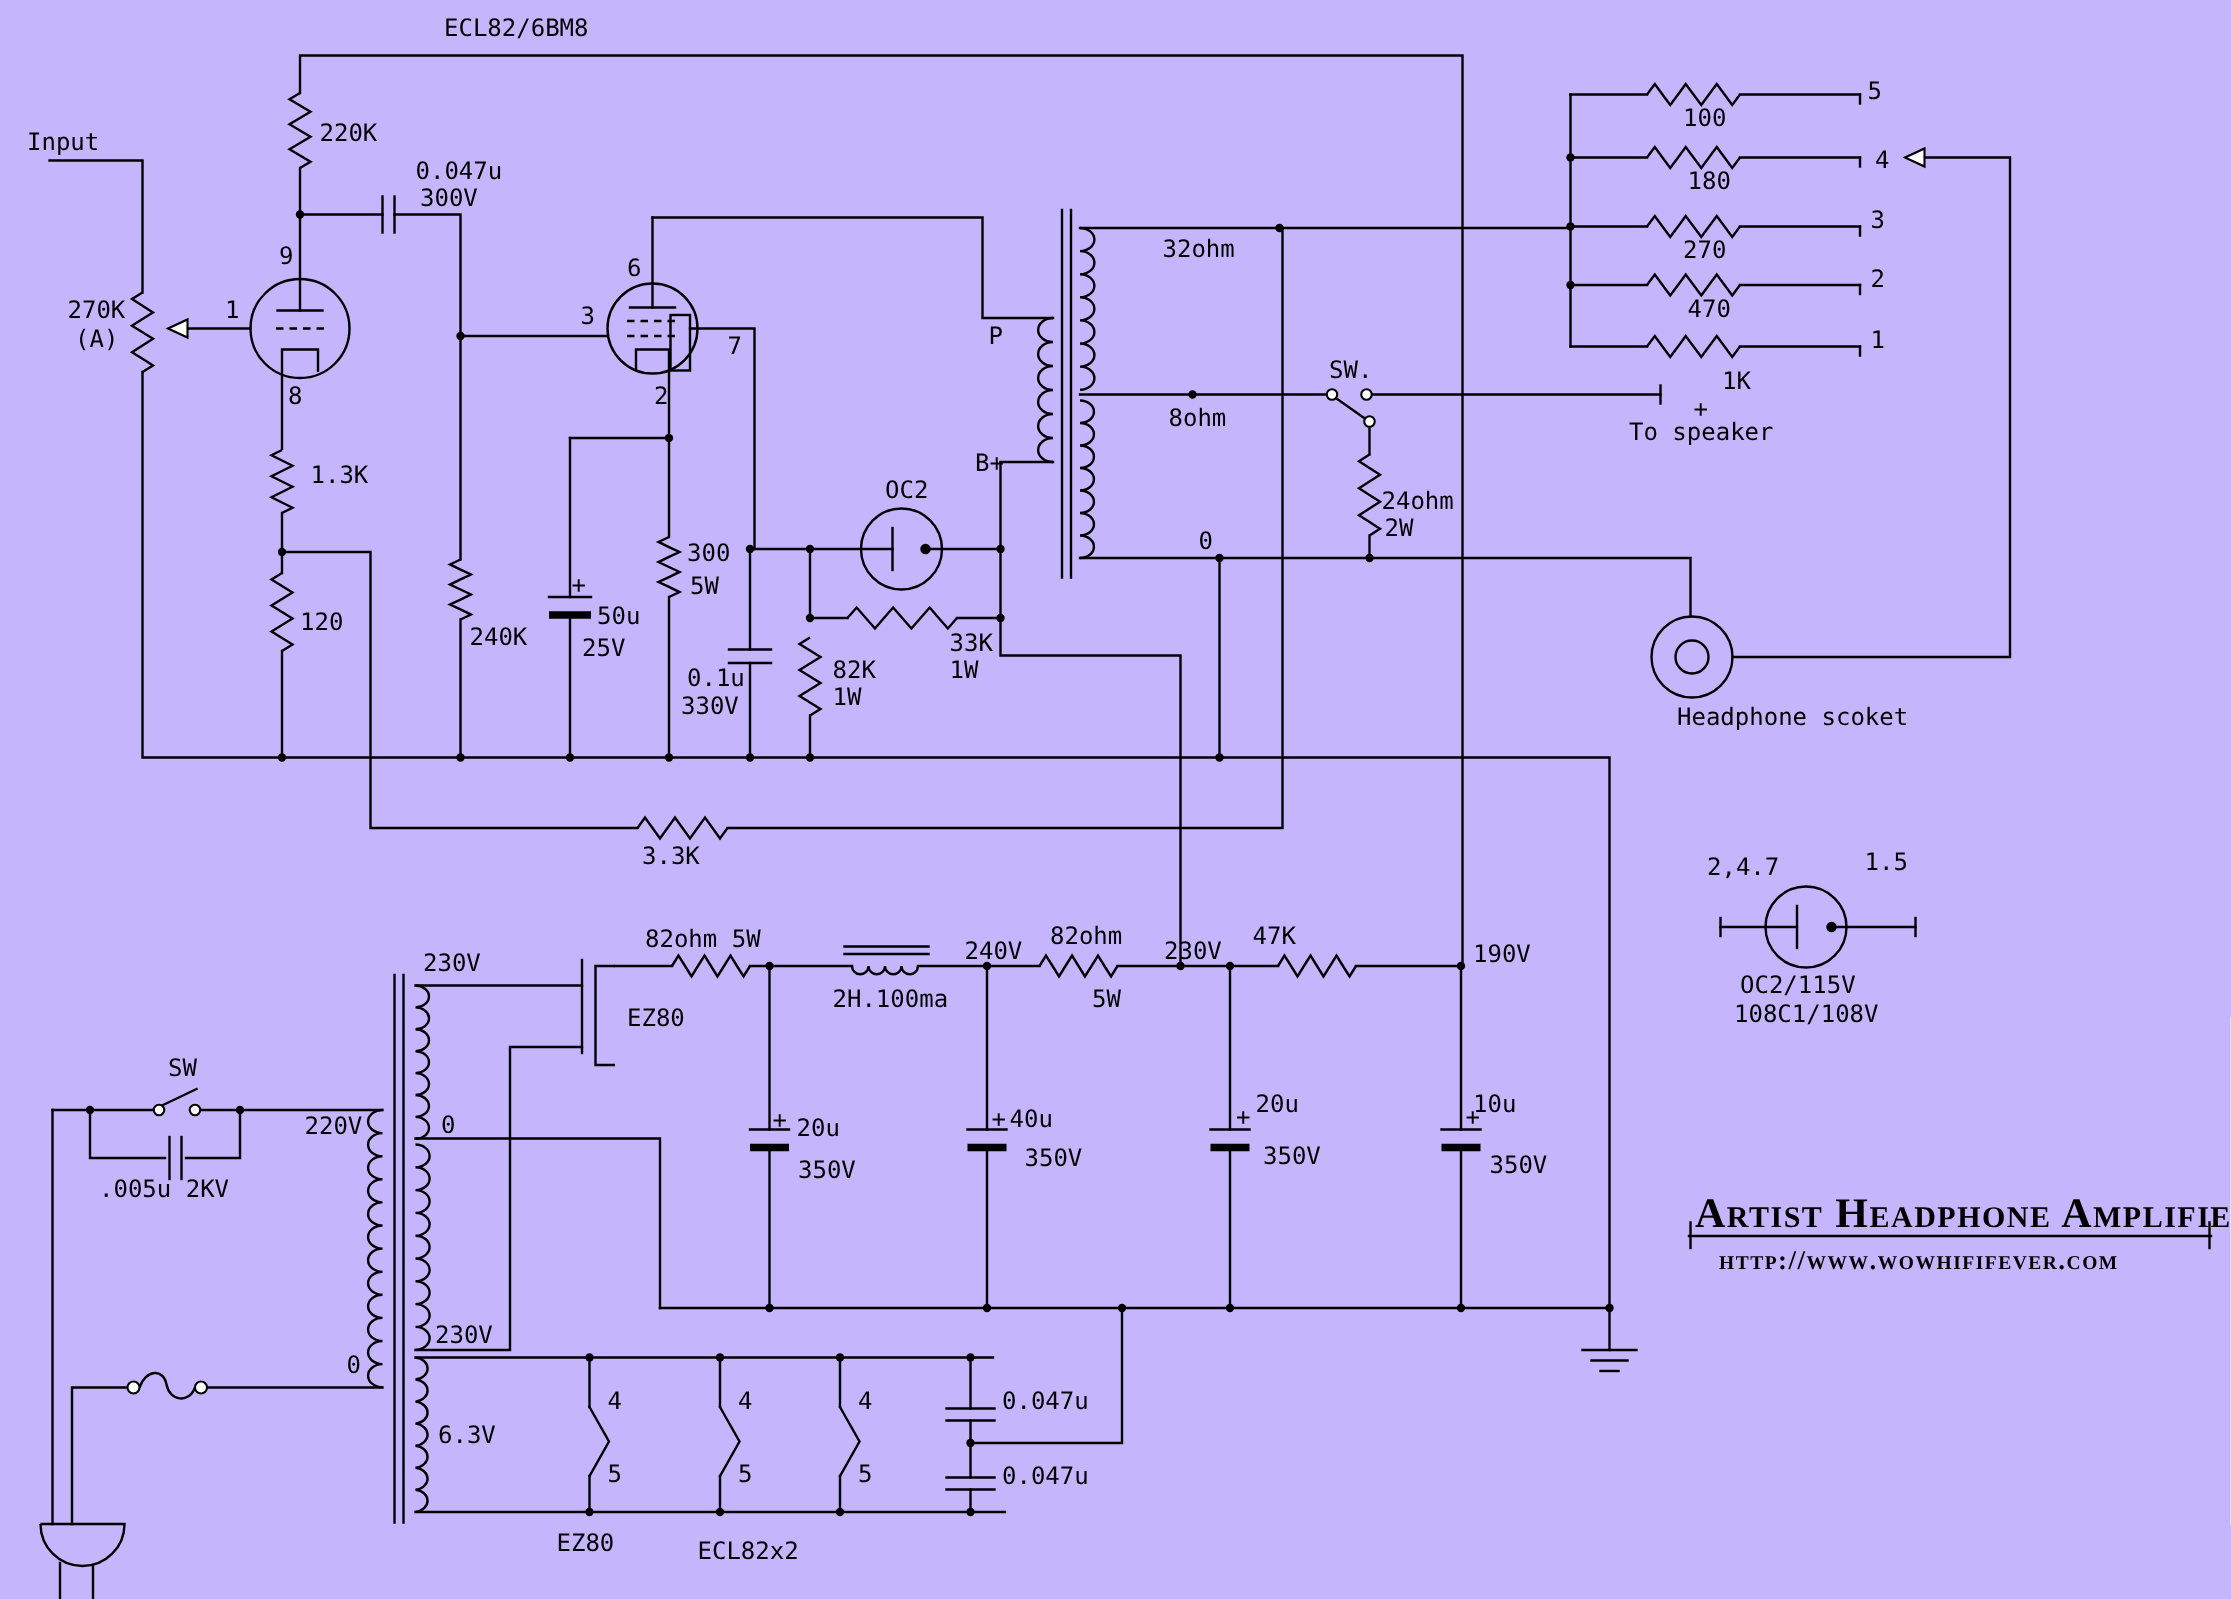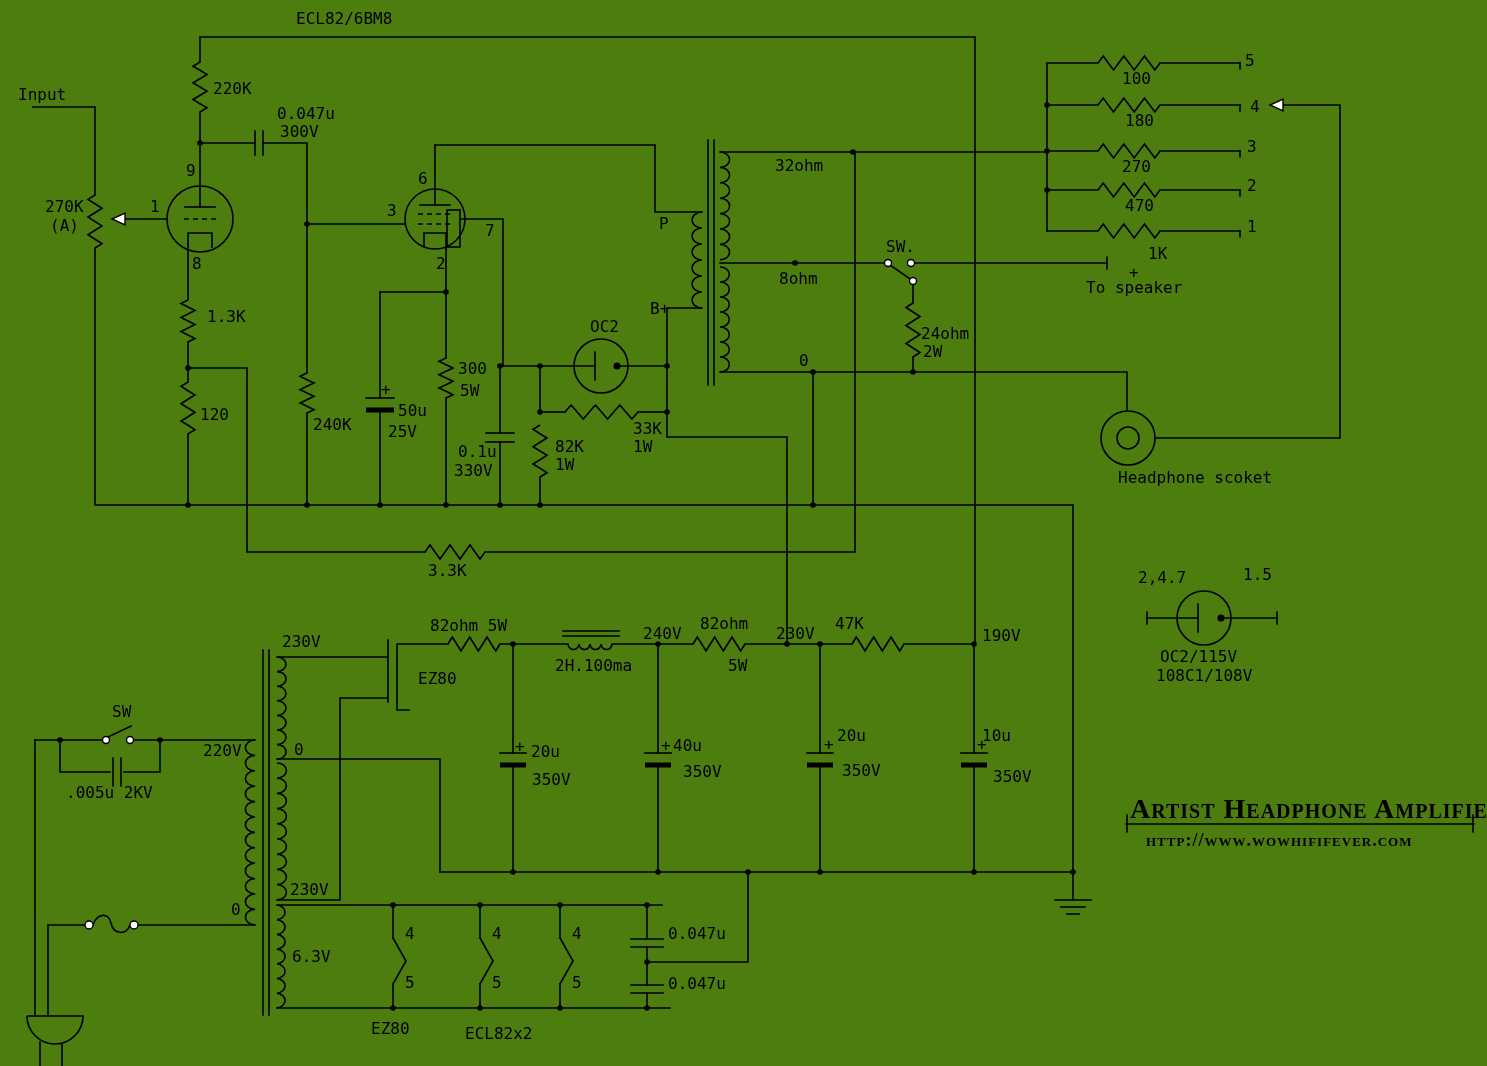--- a/index.html
+++ b/index.html
@@ -1,16 +1,16 @@
 <!DOCTYPE html>
 <html><head>
 <meta charset="utf-8">
 <style>
   html,body{margin:0;padding:0;background:#ffffff;}
-  #stage{position:relative;width:1487px;height:1066px;background:#4d7c0f;overflow:hidden;}
+  #stage{position:relative;width:1487px;height:1066px;background:#c4b5fd;overflow:hidden;}
   svg{display:block;}
   .w{fill:none;stroke:#000;stroke-width:1.6;stroke-linecap:square;}
   .thick{fill:none;stroke:#000;stroke-width:5;}
   .dash{fill:none;stroke:#000;stroke-width:1.6;stroke-dasharray:5 4;}
   .dot{fill:#000;stroke:none;}
   .ring{fill:#fff;stroke:#000;stroke-width:1.4;}
   .comp{fill:none;stroke:#000;stroke-width:1.6;}
   text{font-family:"DejaVu Sans Mono","Liberation Mono",monospace;font-size:16px;fill:#000;}
   .logo-title{font-family:"Liberation Serif","DejaVu Serif",serif;font-weight:bold;font-variant:small-caps;font-size:28px;letter-spacing:1px;}
   .logo-url{font-family:"Liberation Serif","DejaVu Serif",serif;font-weight:bold;font-variant:small-caps;font-size:18px;letter-spacing:1px;}

